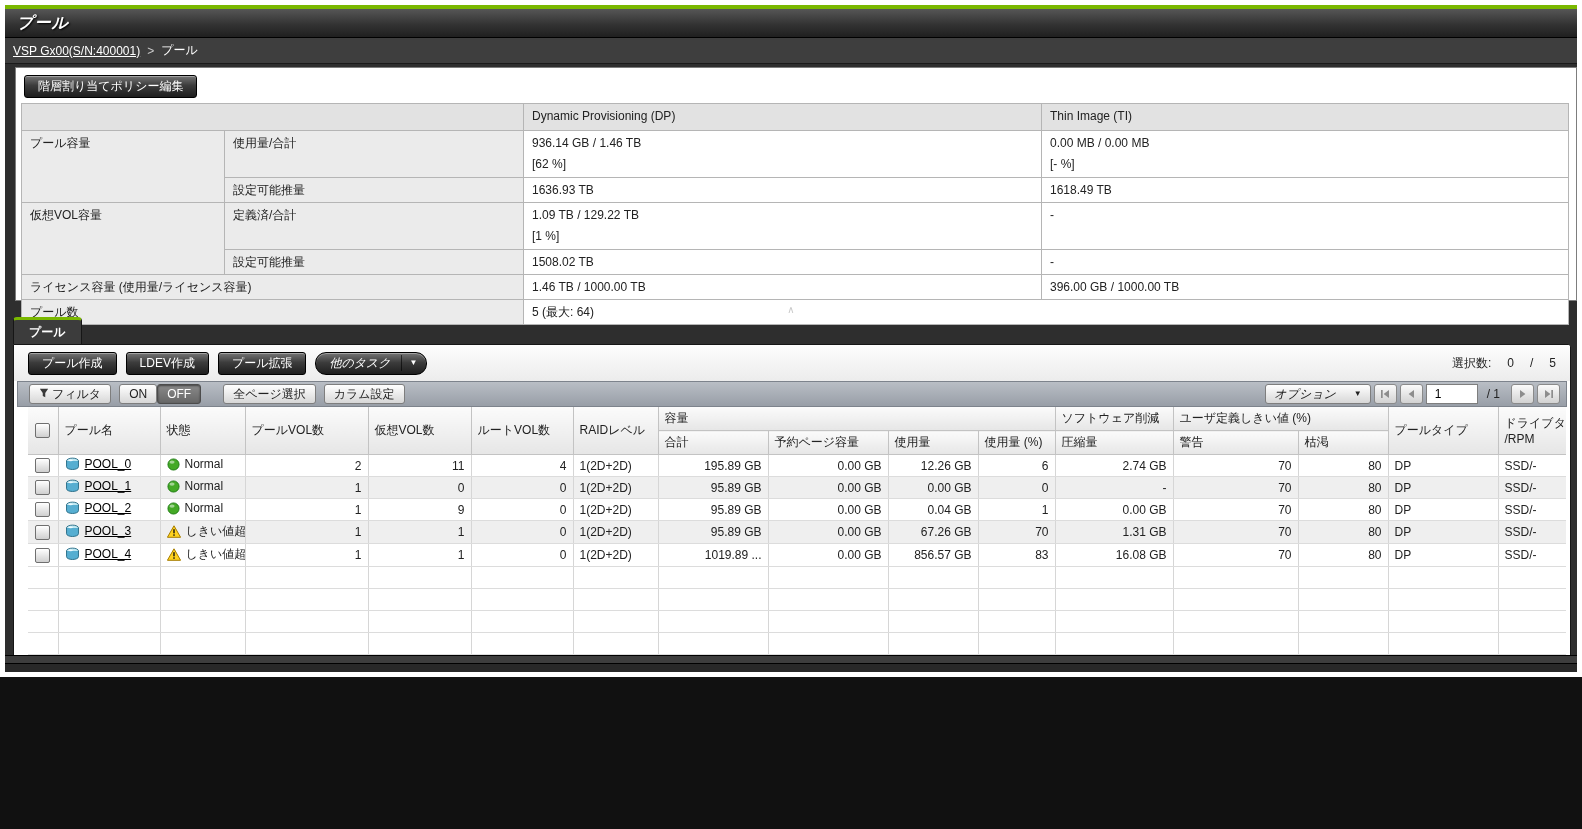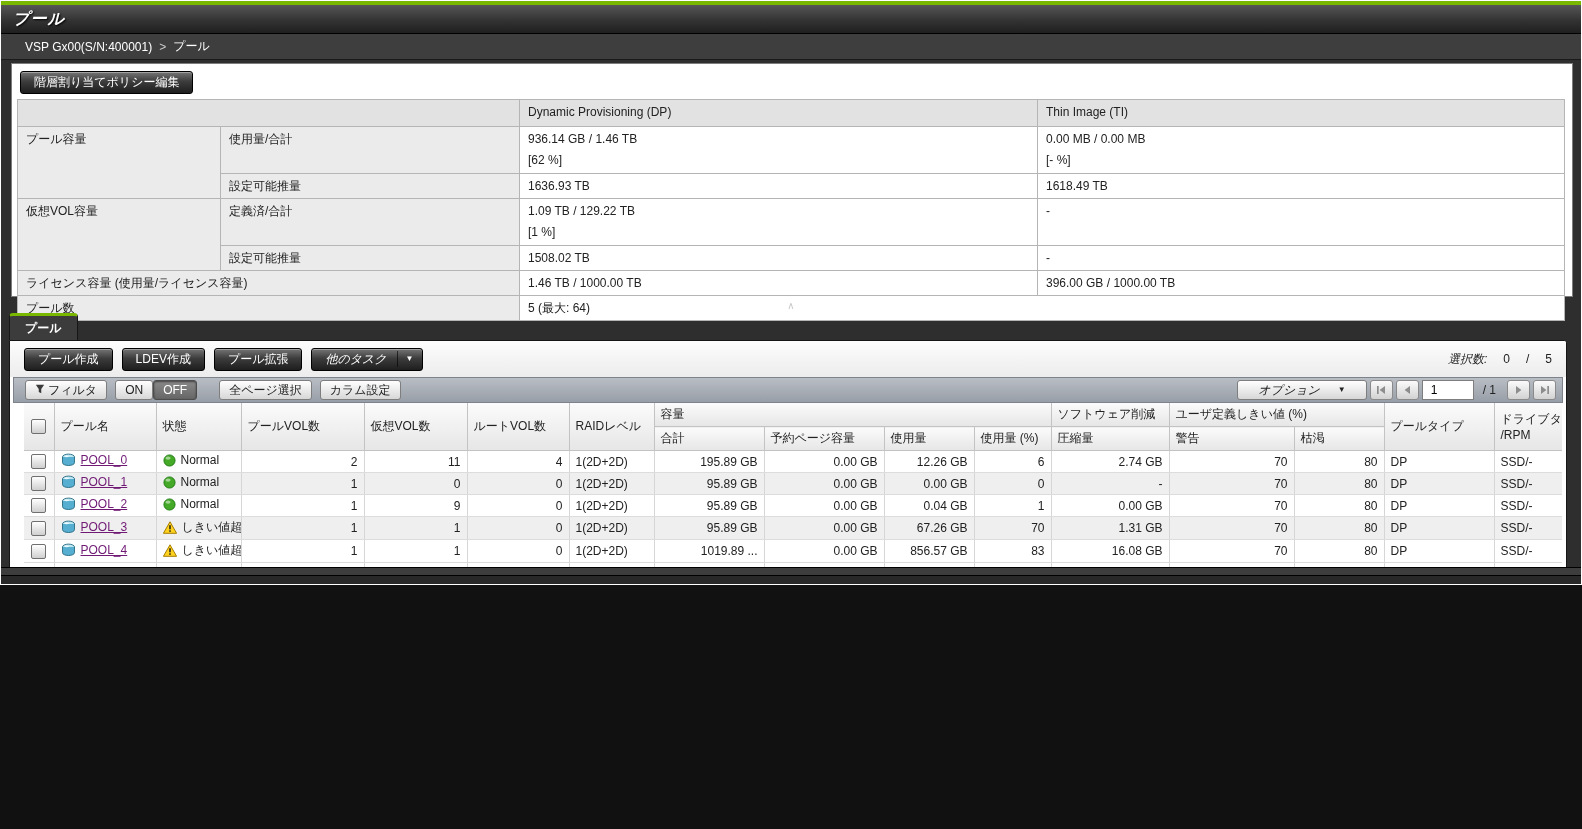--- a/index.html
+++ b/index.html
@@ -1,34 +1,34 @@
 <!DOCTYPE html>
 <html><head>
 <meta charset="utf-8">
 <style>
   html,body{margin:0;padding:0;background:#111;}
-  .app{position:relative;width:1582px;height:585px;overflow:hidden;background:#2e2e2e;
+  .app{position:relative;width:1582px;height:677px;overflow:hidden;background:#2e2e2e;
        font-family:"Liberation Sans","DejaVu Sans",sans-serif;font-size:12px;color:#222;
-       border:1px solid #ffffff;box-sizing:border-box;}
+       border:5px solid #ffffff;box-sizing:border-box;}
   
   .green-line{position:absolute;top:0;left:0;right:0;height:4px;background:#7ab800;}
   .titlebar{position:absolute;top:4px;left:0;right:0;height:28px;
             background:linear-gradient(#565656,#333 55%,#1f1f1f);border-bottom:1px solid #000;
             display:flex;align-items:center;}
   .app-title{margin-left:12px;color:#fff;font-size:16px;font-weight:bold;font-style:italic;
              text-shadow:1px 1px 2px #000;letter-spacing:1px;}
   .titlebar-right{margin-left:auto;display:flex;align-items:center;margin-right:8px;gap:6px;}
   .updated{color:#eee;font-size:12px;margin-right:6px;}
   .chrome-btn{width:27px;height:22px;background:linear-gradient(#6b6b6b,#3a3a3a 50%,#232323);
               border:1px solid #000;border-radius:3px;color:#fff;display:flex;align-items:center;
               justify-content:center;box-shadow:inset 0 1px 0 rgba(255,255,255,.3);cursor:pointer;
               font-weight:bold;}
   .breadcrumb{position:absolute;top:33px;left:0;right:0;height:25px;background:#3e3e3e;
               border-bottom:1px solid #1a1a1a;display:flex;align-items:center;color:#ddd;}
-  .breadcrumb a{color:#fff;margin-left:24px;}
+  .breadcrumb a{color:#fff;text-decoration:underline;margin-left:8px;}
   .crumb-sep{margin:0 7px;color:#ccc;}
   .crumb-cur{color:#fff;}
   
   .summary-panel{position:absolute;top:62px;left:10px;width:1562px;height:234px;background:#fff;
                  border:1px solid #7d7d7d;box-sizing:border-box;}
   .dbtn{display:inline-flex;align-items:center;justify-content:center;height:23px;padding:0 13px;
         background:linear-gradient(#757575,#3c3c3c 45%,#1e1e1e);border:1px solid #000;border-radius:3px;
         color:#fff;font-size:12px;box-shadow:inset 0 1px 0 rgba(255,255,255,.35);cursor:pointer;white-space:nowrap;}
   .summary-btn-row{padding:7px 16px 0 8px;}
   .summary-table{border-collapse:collapse;table-layout:fixed;width:1548px;margin:5px 0 0 5px;border-radius:16px;}
@@ -46,51 +46,51 @@
   
   .pools-panel{position:absolute;top:339px;left:8px;width:1558px;height:473px;background:#fff;
                border:1px solid #161616;border-radius:0 3px 3px 3px;box-sizing:border-box;overflow:hidden;}
   .toolbar{position:absolute;top:0;left:0;right:0;height:36px;background:linear-gradient(#fdfdfd,#ececec);
            display:flex;align-items:center;padding-left:14px;box-sizing:border-box;}
   .toolbar .dbtn{margin-right:9px;}
   .split-sep{width:1px;height:16px;background:#000;margin:0 0 0 10px;opacity:.6;}
   .caret{font-size:8px;line-height:1;margin-left:8px;}
   .sel-count{margin-left:auto;margin-right:14px;color:#222;display:flex;align-items:center;}
   .sel-count span{margin-left:16px;}
-  .sel-count .sel-lbl{margin-left:0;font-style:italic;}
+  .sel-count .sel-lbl{margin-left:0;}
   .filterbar{position:absolute;top:36px;left:3px;right:3px;height:26px;
              background:linear-gradient(#b9bec5,#989ea7);border:1px solid #7d838c;box-sizing:border-box;
              display:flex;align-items:center;padding:0 6px 0 11px;justify-content:space-between;}
   .lbtn{height:20px;padding:0 9px;background:linear-gradient(#ffffff,#d7d7d7);border:1px solid #7e7e7e;
         border-radius:3px;font-size:12px;color:#222;display:inline-flex;align-items:center;cursor:pointer;
         box-sizing:border-box;white-space:nowrap;}
   .lbtn.pressed{background:linear-gradient(#8a8a8a,#666);color:#fff;border-color:#4c4c4c;
                 box-shadow:inset 0 1px 2px rgba(0,0,0,.5);}
   .fgap{width:8px;}
   .fgap-lg{width:22px;}
   .filter-right{margin-left:auto;display:flex;align-items:center;gap:3px;}
-  .opt-btn{padding:0 20px;min-width:90px;justify-content:space-between;display:inline-flex;gap:10px;}
+  .opt-btn{padding:0 8px;min-width:90px;justify-content:space-between;display:inline-flex;gap:10px;}
   .pgbtn{width:23px;height:20px;background:linear-gradient(#fbfbfb,#d2d2d2);border:1px solid #8a8a8a;
          border-radius:3px;display:inline-flex;align-items:center;justify-content:center;cursor:pointer;box-sizing:border-box;}
   .page-box{width:52px;height:20px;border:1px solid #7e7e7e;background:#fff;font-size:12px;
             padding:0 0 0 8px;box-sizing:border-box;font-family:inherit;}
   .page-total{margin:0 8px 0 6px;color:#222;}
   
   .grid-clip{position:absolute;top:62px;left:14px;right:4px;bottom:30px;overflow:hidden;background:#fff;}
   .grid{border-collapse:collapse;table-layout:fixed;width:1580px;}
   .grid th{background:linear-gradient(#fbfbfb,#e6e6e6);border-right:1px solid #c3c3c3;border-bottom:1px solid #c3c3c3;
            font-weight:normal;text-align:left;padding:3px 6px;font-size:12px;color:#222;height:22px;box-sizing:border-box;}
   .grid td{border-right:1px solid #d6d6d6;border-bottom:1px solid #dcdcdc;padding:2px 6px;height:22px;
            font-size:12px;box-sizing:border-box;white-space:nowrap;overflow:hidden;}
   .grid tr.alt td{background:#efefef;}
   .grid td.num{text-align:right;}
   .grid td.c-cb,.grid th.c-cb{text-align:center;padding:2px;}
   .cb{display:inline-block;width:13px;height:13px;background:linear-gradient(#fff,#cfcfcf);
       border:1px solid #6f6f6f;border-radius:2px;vertical-align:middle;cursor:pointer;}
-  .plink{color:#701a75;text-decoration:underline;cursor:pointer;}
+  .plink{color:#000000;text-decoration:underline;cursor:pointer;}
   .pool-ic,.st-ic{display:inline-block;vertical-align:-3px;margin-right:5px;}
   
   .hscroll{position:absolute;left:6px;right:6px;bottom:8px;height:15px;display:flex;align-items:center;}
   .scroll-arrow{width:12px;height:15px;display:flex;align-items:center;justify-content:center;
                 color:#222;font-size:8px;cursor:pointer;}
   .scroll-track{flex:1;height:13px;background:#ececec;border:1px solid #cfcfcf;border-radius:7px;
                 position:relative;cursor:pointer;}
   .scroll-thumb{position:absolute;left:1px;top:0;width:57%;height:11px;border-radius:6px;
                 background:linear-gradient(#fdfdfd,#b9b9b9);border:1px solid #8a8a8a;cursor:grab;}
   
@@ -180,21 +180,21 @@
 
   <div class="tab">
     <span>プール</span>
   </div>
 
   <div class="pools-panel">
     <div class="toolbar">
       <button class="dbtn">プール作成</button>
       <button class="dbtn">LDEV作成</button>
       <button class="dbtn">プール拡張</button>
-      <button class="dbtn" style="font-style:italic;padding-right:8px;">
+      <button class="dbtn" style="font-style:italic;padding-right:8px;border-radius:11px;">
         <span>他のタスク</span>
         <span class="split-sep"></span>
         <span class="caret">▼</span>
       </button>
       <div class="sel-count">
         <span class="sel-lbl">選択数:</span>
         <span>0</span>
         <span>/</span>
         <span>5</span>
       </div>

